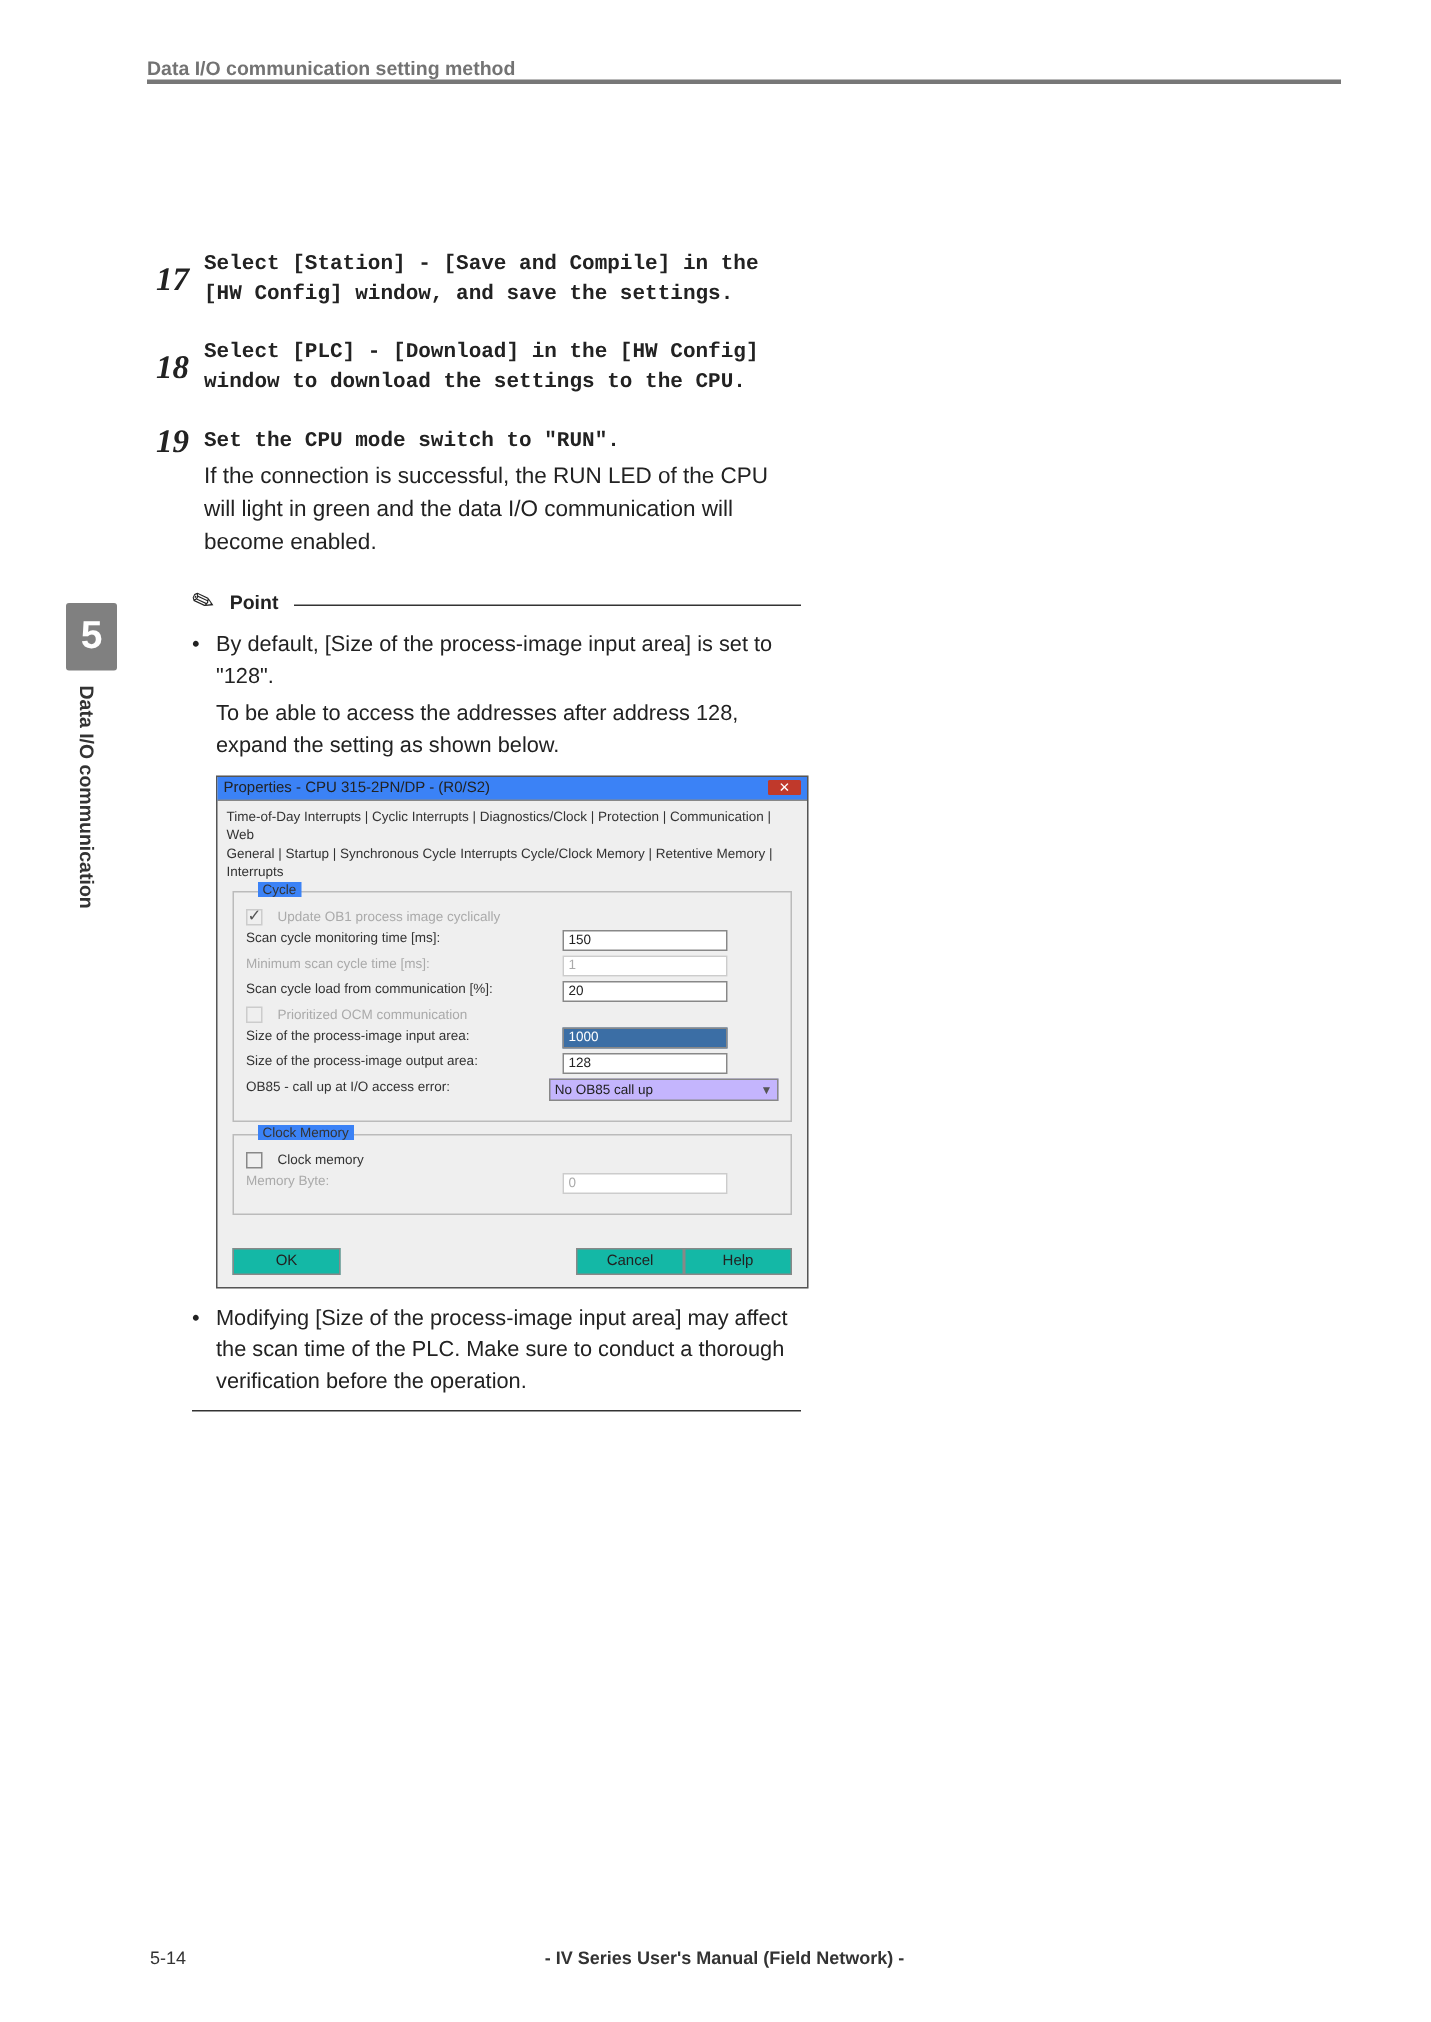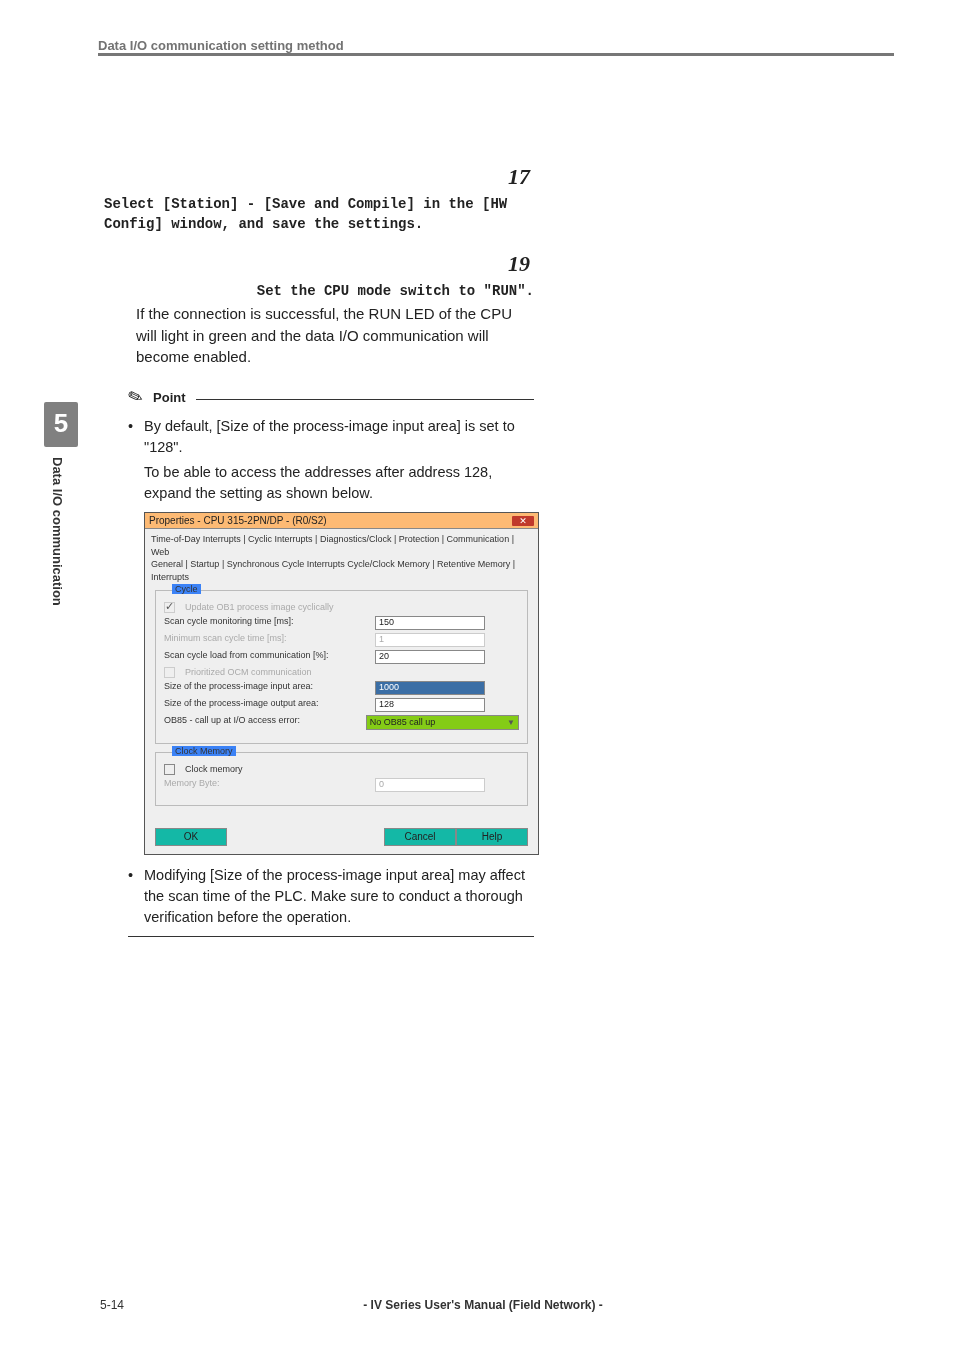--- a/index.html
+++ b/index.html
@@ -5,50 +5,50 @@
   * { box-sizing: border-box; margin: 0; padding: 0; }
   html, body { width: 954px; height: 1348px; background: #fff; font-family: Arial, Helvetica, sans-serif; color: #222; }
   .page { position: relative; width: 954px; height: 1348px; padding: 38px 60px 38px 70px; }
   .running-head { font-size: 13px; font-weight: bold; color: #737373; margin-left: 28px; margin-bottom: 0; }
   .head-rule { border: none; border-top: 3px solid #777; margin-left: 28px; margin-bottom: 110px; }
   .side-tab { position: absolute; left: 44px; top: 402px; width: 34px; }
   .side-tab-num { background: #808080; color: #fff; font-size: 26px; font-weight: bold; text-align: center; padding: 6px 0 8px 0; border-radius: 2px; }
   .side-tab-label { writing-mode: vertical-rl; font-size: 13px; font-weight: bold; color: #333; margin-top: 6px; padding: 4px 6px 6px 6px; }
   .content { margin-left: 34px; width: 430px; }
   .step { margin-bottom: 18px; }
-  .step-row { display: flex; align-items: flex-end; gap: 6px; flex-direction: column; }
+  .step-row { display: flex; align-items: center; gap: 6px; }
   .step-num { font-family: Georgia, 'Times New Roman', serif; font-style: italic; font-weight: bold; font-size: 22px; line-height: 22px; min-width: 26px; }
   .step-head { font-size: 14px; font-weight: bold; line-height: 1.45; font-family: Liberation Mono, monospace; }
   .step-body { font-size: 15px; line-height: 1.45; margin-left: 32px; margin-top: 2px; }
   .point-block { margin-left: 24px; margin-top: 10px; }
   .point-hdr { display: flex; align-items: center; gap: 10px; margin-bottom: 8px; }
   .point-icon { font-size: 18px; transform: rotate(-20deg); display:inline-block; }
   .point-word { font-size: 13px; font-weight: bold; }
   .point-line { flex: 1; border-top: 1px solid #333; position: relative; top: 2px; }
   .bullet { display: flex; gap: 6px; font-size: 14.5px; line-height: 1.45; margin-bottom: 4px; }
   .bullet .dot { min-width: 10px; }
   .bullet-body { flex: 1; }
   .bullet-sub { margin-left: 16px; font-size: 14.5px; line-height: 1.45; }
   .dialog { margin: 8px 0 10px 16px; border: 1px solid #555; width: 395px; font-size: 9px; background: #efefef; }
-  .dlg-title { display:flex; justify-content:space-between; align-items:center; background:#fdba74; border-bottom:1px solid #888; padding:2px 4px; font-size:10px; }
+  .dlg-title { display:flex; justify-content:space-between; align-items:center; background:#3b82f6; border-bottom:1px solid #888; padding:2px 4px; font-size:10px; }
   .dlg-close { background:#c0392b; color:#fff; width:22px; text-align:center; border-radius:1px; font-size:9px; }
   .dlg-tabs { padding:4px 6px 0 6px; font-size:9px; color:#333; line-height:1.4; }
   .dlg-body { padding:6px 10px 8px 10px; }
   .dlg-group { border:1px solid #bbb; padding:8px 8px 10px 8px; margin-bottom:8px; position:relative; }
   .dlg-group-title { position:absolute; top:-7px; left:16px; background:#3b82f6; padding:0 3px; font-size:9px; color:#333; }
   .dlg-row { display:flex; margin:3px 0; gap:6px; }
   .dlg-label { width:205px; color:#333; }
   .dlg-label.disabled { color:#aaa; }
   .dlg-input { border:1px solid #888; background:#fff; height:14px; width:110px; padding:0 3px; font-size:9px; }
   .dlg-input.hl { background:#3b6ea5; color:#fff; }
   .dlg-input.disabled { color:#aaa; border-color:#ccc; }
   .dlg-check { width:11px; height:11px; border:1px solid #888; display:inline-block; margin-right:4px; vertical-align:middle; position:relative; }
   .dlg-check.on::after { content:"✓"; position:absolute; top:-3px; left:0; font-size:11px; color:#555; }
   .dlg-check.disabled { border-color:#ccc; }
-  .dlg-select { border:1px solid #888; background:#84cc16; height:15px; width:160px; padding:0 3px; font-size:9px; display:flex; justify-content:space-between; align-items:center; }
+  .dlg-select { border:1px solid #888; background:#c4b5fd; height:15px; width:160px; padding:0 3px; font-size:9px; display:flex; justify-content:space-between; align-items:center; }
   .dlg-select .arrow { font-size:8px; color:#555; }
   .dlg-btnrow { display:flex; justify-content:space-between; padding:6px 10px 8px 10px; }
   .dlg-btn { border:1px solid #888; background:#14b8a6; width:72px; height:18px; font-size:10px; text-align:center; line-height:16px; }
   .dlg-btn-group { display:flex; }
   .point-end { border-top:1px solid #333; margin-left:24px; margin-top:8px; width:406px; }
   .footer { position:absolute; bottom:36px; left:100px; right:72px; display:flex; font-size:12px; color:#333; }
   .footer-center { font-weight:bold; text-align:center; flex:1; }
 </style>
 </head>
 <body>
@@ -65,20 +65,26 @@
 
   <div class="content">
 
     <div class="step">
       <div class="step-row">
         <div class="step-num">17</div>
         <div class="step-head">Select [Station] - [Save and Compile] in the [HW Config] window, and save the settings.</div>
       </div>
     </div>
 
+    <div class="step">
+      <div class="step-row">
+        <div class="step-num">18</div>
+        <div class="step-head">Select [PLC] - [Download] in the [HW Config] window to download the settings to the CPU.</div>
+      </div>
+    </div>
 
     <div class="step">
       <div class="step-row">
         <div class="step-num">19</div>
         <div class="step-head">Set the CPU mode switch to "RUN".</div>
       </div>
       <div class="step-body">If the connection is successful, the RUN LED of the CPU will light in green and the data I/O communication will become enabled.</div>
     </div>
 
     <div class="point-block">

